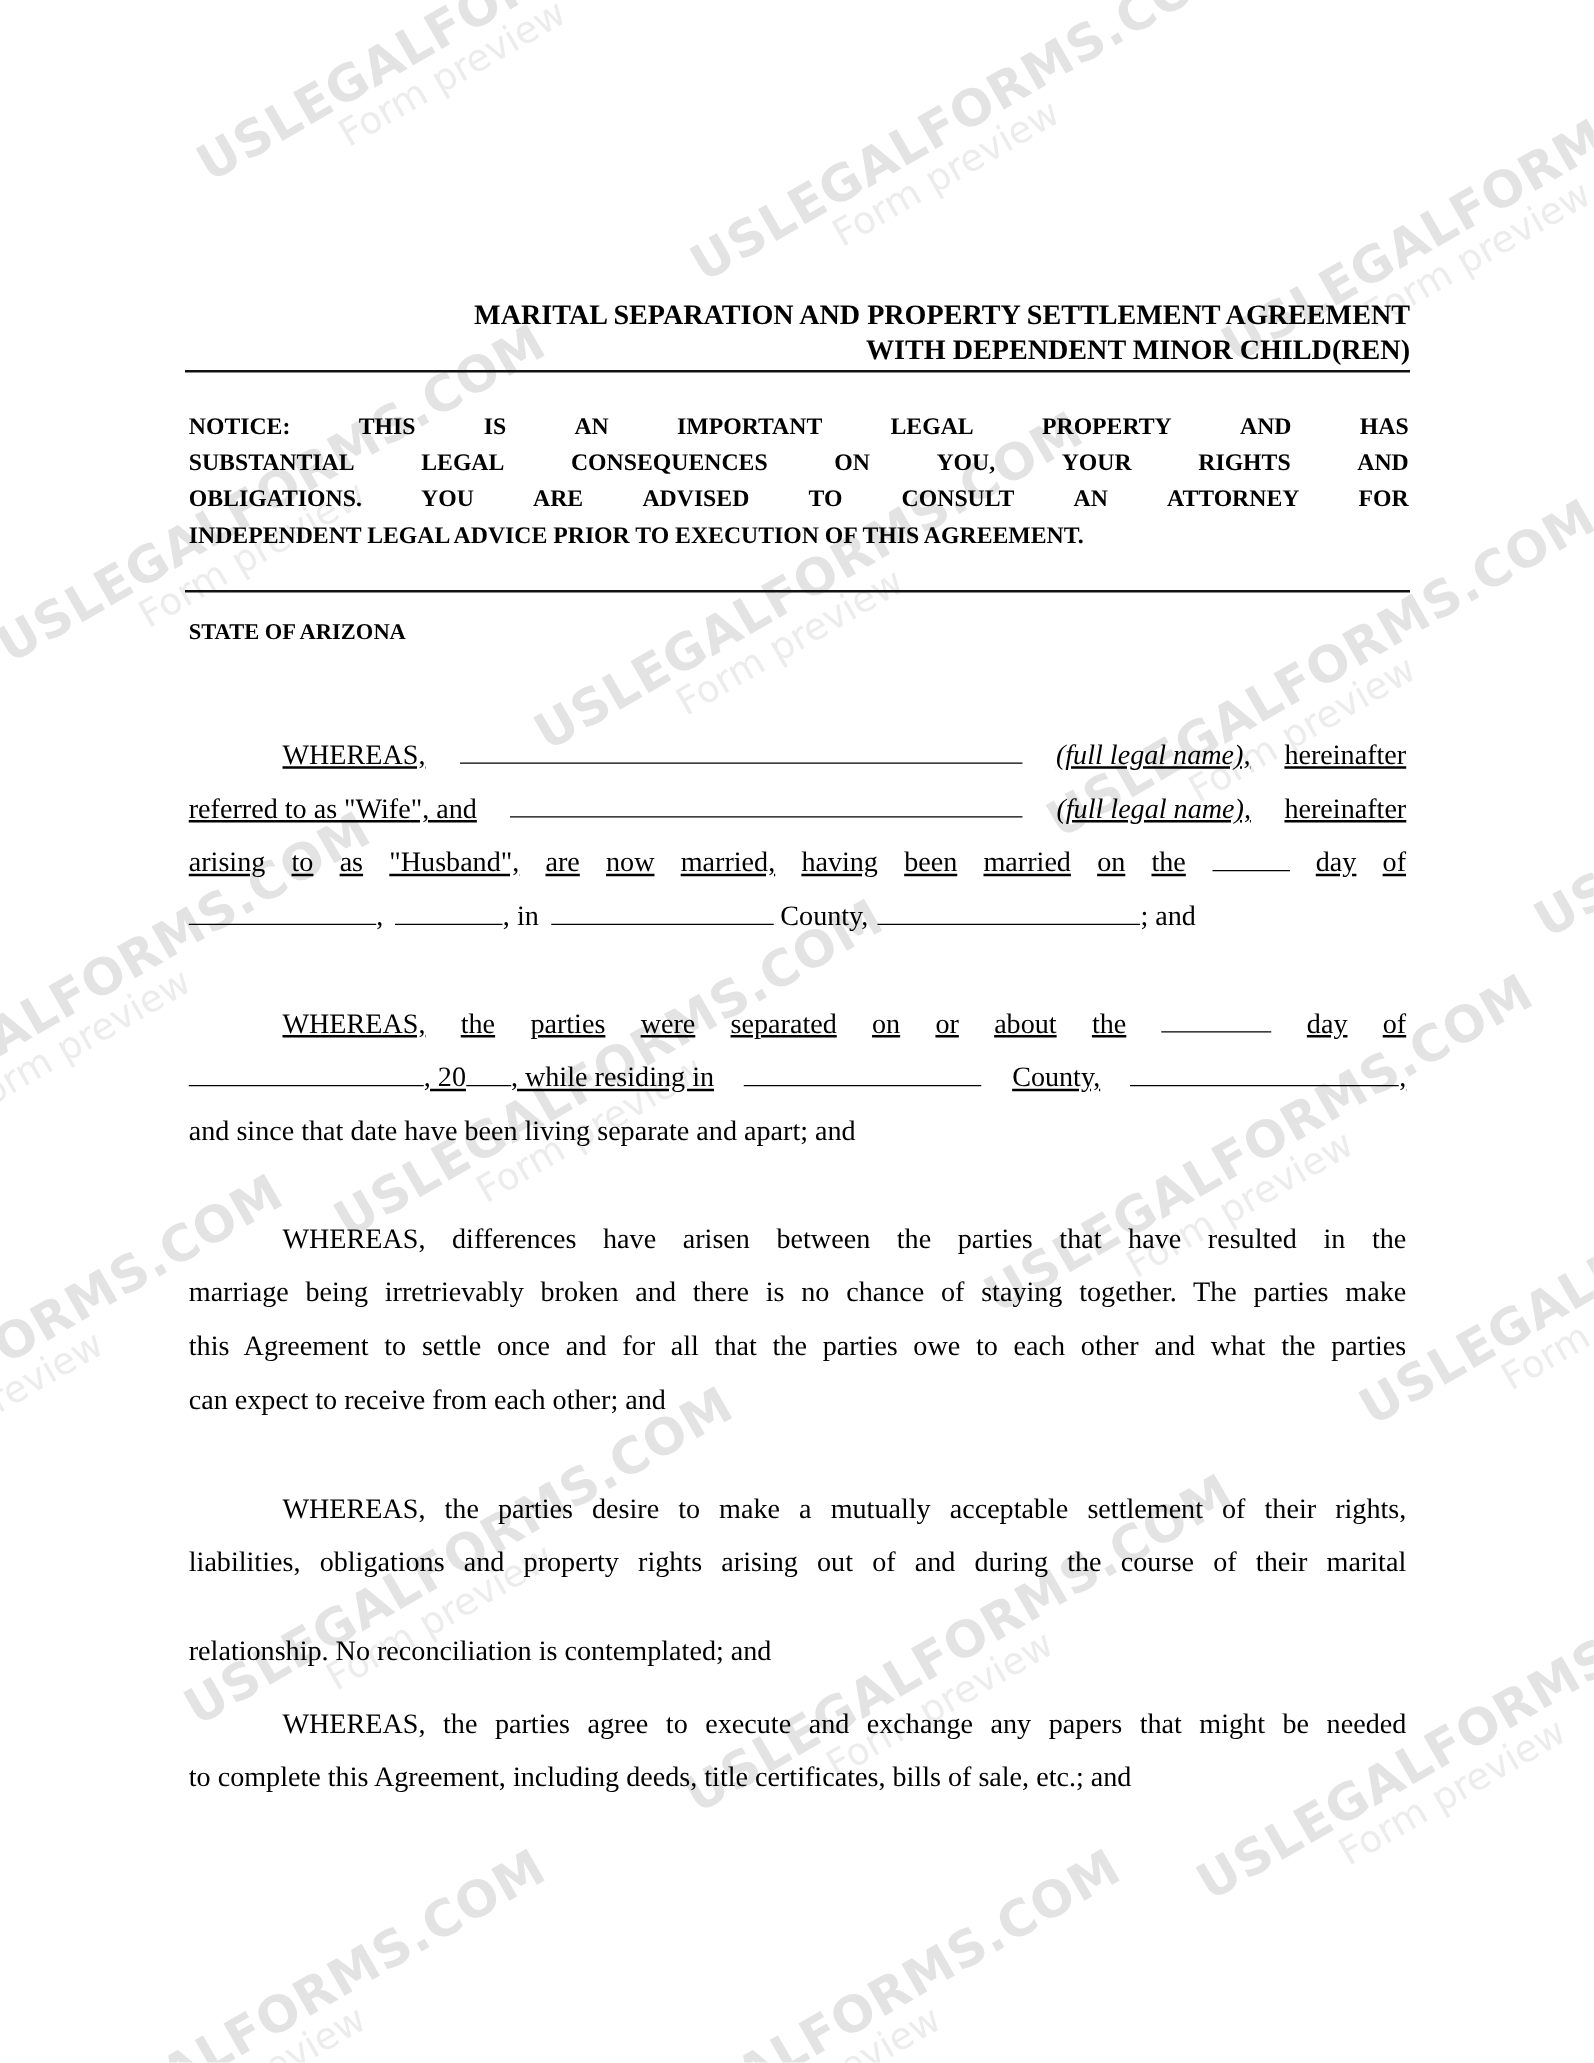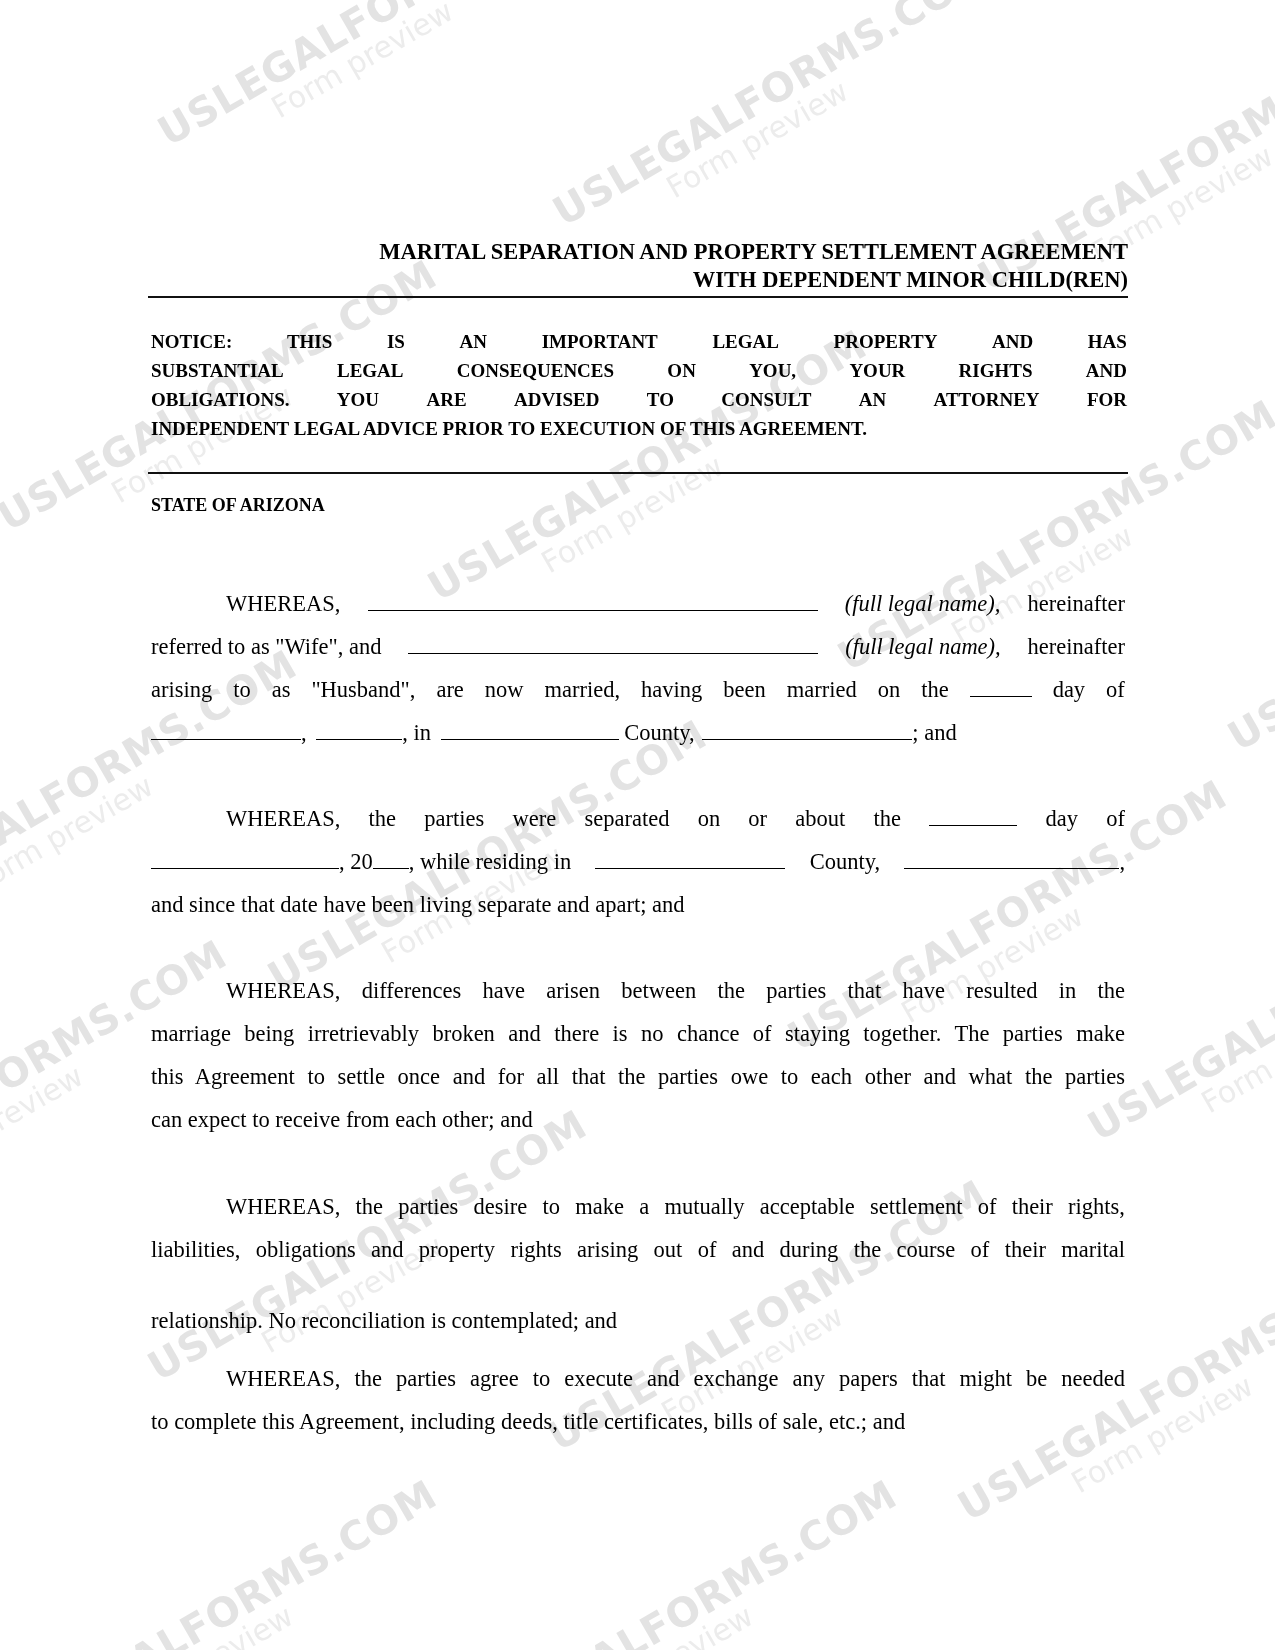--- a/index.html
+++ b/index.html
@@ -9,21 +9,21 @@
   .wm-layer { position:absolute; left:0; top:0; width:1275px; height:1650px; pointer-events:none; z-index:0; }
   .wm { position:absolute; transform:rotate(-30deg); transform-origin:left top; white-space:nowrap; }
   .wm .b { font-family:"DejaVu Sans", sans-serif; font-weight:bold; font-size:40px; color:#e3e3e3; letter-spacing:1px; display:block; }
   .wm .s { font-family:"DejaVu Sans", sans-serif; font-size:30px; color:#ececec; display:block; margin-left:110px; margin-top:-6px; }
   .content { position:absolute; left:0; top:0; width:1275px; height:1650px; z-index:1; }
   .title { position:absolute; left:150px; width:978px; text-align:right; font-weight:bold; font-size:22.5px; line-height:28px; top:238px; }
   .rule { position:absolute; left:148px; width:980px; height:2px; background:#111; }
   .notice { position:absolute; left:151px; top:327px; width:976px; font-weight:bold; font-size:19px; line-height:29px; text-align:justify; }
   .state { position:absolute; left:151px; top:491px; font-weight:bold; font-size:18px; line-height:29px; }
   .line { position:absolute; left:151px; width:974px; font-size:22.5px; line-height:29px; white-space:nowrap; }
-  .just { display:flex; justify-content:space-between; align-items:baseline; }
+  .just { display:flex; justify-content:space-between; align-items:baseline;text-decoration:underline; }
   .blank { display:inline-block; border-bottom:1.5px solid #000; height:20px; vertical-align:baseline; }
   .it { font-style:italic; }
   .indent { padding-left:75px; }
   .para-line { position:absolute; left:151px; width:974px; font-size:22.5px; line-height:29px; }
   .jl { display:flex; justify-content:space-between; }
 </style>
 </head>
 <body>
 
 <div class="page">

